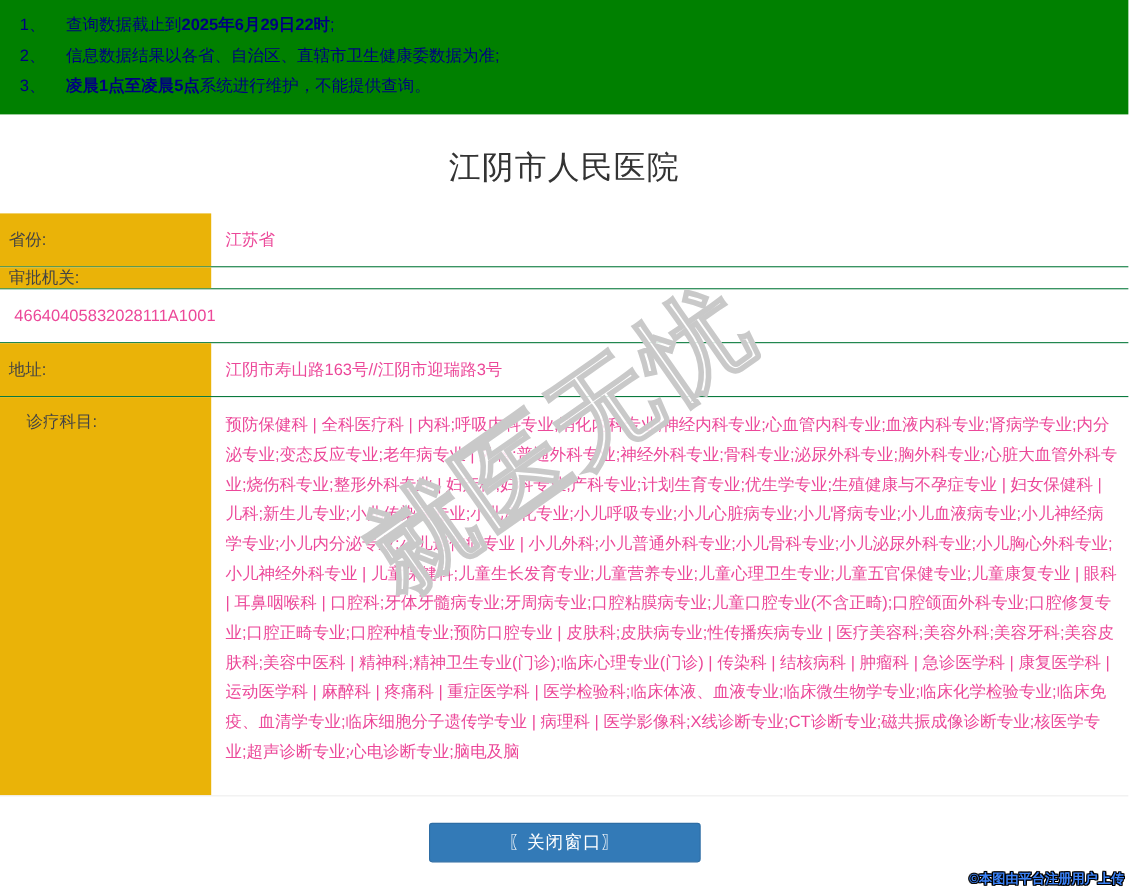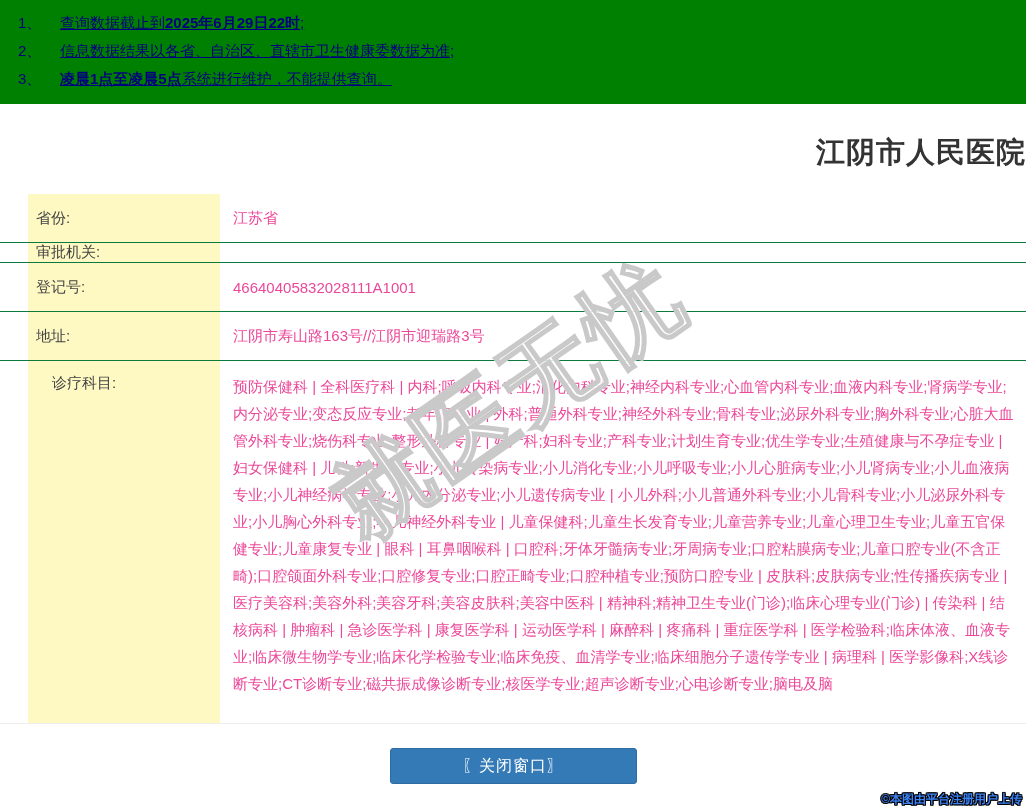--- a/index.html
+++ b/index.html
@@ -5,37 +5,37 @@
   html,body { margin:0; padding:0; }
   body {
     width:1026px; height:811px; position:relative; overflow:hidden;
     background:#ffffff; font-family:"Liberation Sans","DejaVu Sans",sans-serif;
     color:#404040;
   }
   
   .notice-banner { background:#008000; color:#000080; padding:9px 0 11px 0; }
   .notice-line { display:flex; font-size:15px; line-height:28px; }
   .notice-num { flex:0 0 42px; padding-left:18px; }
-  .notice-text { flex:1;text-decoration:underline; }
+  .notice-text { flex:1; }
   .notice-text b { font-weight:bold; }
 
   
   .title {
-    font-size:29px; font-weight:700; color:#333333; text-align:right;
+    font-size:29px; font-weight:400; color:#333333; text-align:center;
     margin:29px 0 21px 0; letter-spacing:1px;
   }
 
   
   .info-table { width:100%; }
   .row { display:flex; border-bottom:1px solid #0a7a3e; }
   .cell-label {
     width:192px; box-sizing:border-box; flex:0 0 192px;
-    background:#fef9c3; padding-left:8px;
+    background:#eab308; padding-left:8px;
     display:flex; align-items:center;
-    font-size:15px; color:#444444;margin-left:28px;
+    font-size:15px; color:#444444;
   }
   .cell-value {
     flex:1; display:flex; align-items:center;
     padding-left:13px; padding-right:8px;
     font-size:15px; color:#ec4899; min-height:48px;
   }
   .row.tall { height:362px; border-bottom:1px solid #ededed; overflow:hidden; }
   .row.tall .cell-label { align-items:flex-start; padding-top:13px;padding-left:24px; }
   .row.tall .cell-value {
     display:block; padding:12px 8px 0 13px; line-height:27px; overflow:hidden;
@@ -91,21 +91,20 @@
 
 <div class="info-table">
   <div class="row">
     <div class="cell-label">省份:</div>
     <div class="cell-value">江苏省</div>
   </div>
   <div class="row">
     <div class="cell-label">审批机关:</div>
   </div>
   <div class="row">
-    <div class="cell-label">登记号:</div>
     <div class="cell-value">46640405832028111A1001</div>
   </div>
   <div class="row">
     <div class="cell-label">地址:</div>
     <div class="cell-value">江阴市寿山路163号//江阴市迎瑞路3号</div>
   </div>
   <div class="row tall">
     <div class="cell-label">诊疗科目:</div>
     <div class="cell-value">预防保健科 | 全科医疗科 | 内科;呼吸内科专业;消化内科专业;神经内科专业;心血管内科专业;血液内科专业;肾病学专业;内分泌专业;变态反应专业;老年病专业 | 外科;普通外科专业;神经外科专业;骨科专业;泌尿外科专业;胸外科专业;心脏大血管外科专业;烧伤科专业;整形外科专业 | 妇产科;妇科专业;产科专业;计划生育专业;优生学专业;生殖健康与不孕症专业 | 妇女保健科 | 儿科;新生儿专业;小儿传染病专业;小儿消化专业;小儿呼吸专业;小儿心脏病专业;小儿肾病专业;小儿血液病专业;小儿神经病学专业;小儿内分泌专业;小儿遗传病专业 | 小儿外科;小儿普通外科专业;小儿骨科专业;小儿泌尿外科专业;小儿胸心外科专业;小儿神经外科专业 | 儿童保健科;儿童生长发育专业;儿童营养专业;儿童心理卫生专业;儿童五官保健专业;儿童康复专业 | 眼科 | 耳鼻咽喉科 | 口腔科;牙体牙髓病专业;牙周病专业;口腔粘膜病专业;儿童口腔专业(不含正畸);口腔颌面外科专业;口腔修复专业;口腔正畸专业;口腔种植专业;预防口腔专业 | 皮肤科;皮肤病专业;性传播疾病专业 | 医疗美容科;美容外科;美容牙科;美容皮肤科;美容中医科 | 精神科;精神卫生专业(门诊);临床心理专业(门诊) | 传染科 | 结核病科 | 肿瘤科 | 急诊医学科 | 康复医学科 | 运动医学科 | 麻醉科 | 疼痛科 | 重症医学科 | 医学检验科;临床体液、血液专业;临床微生物学专业;临床化学检验专业;临床免疫、血清学专业;临床细胞分子遗传学专业 | 病理科 | 医学影像科;X线诊断专业;CT诊断专业;磁共振成像诊断专业;核医学专业;超声诊断专业;心电诊断专业;脑电及脑</div>
   </div>

